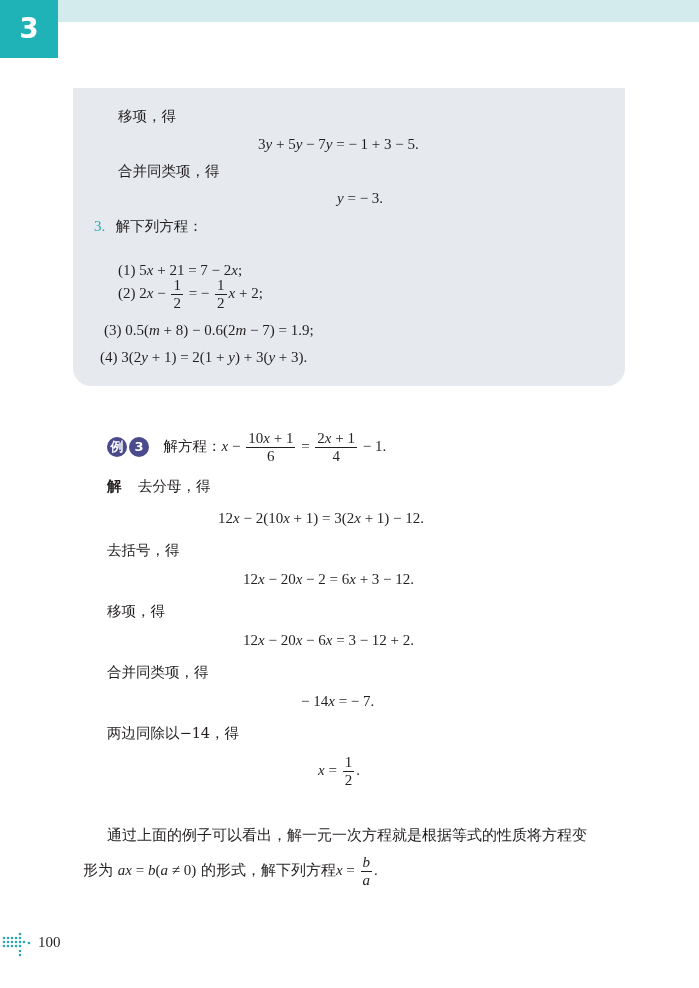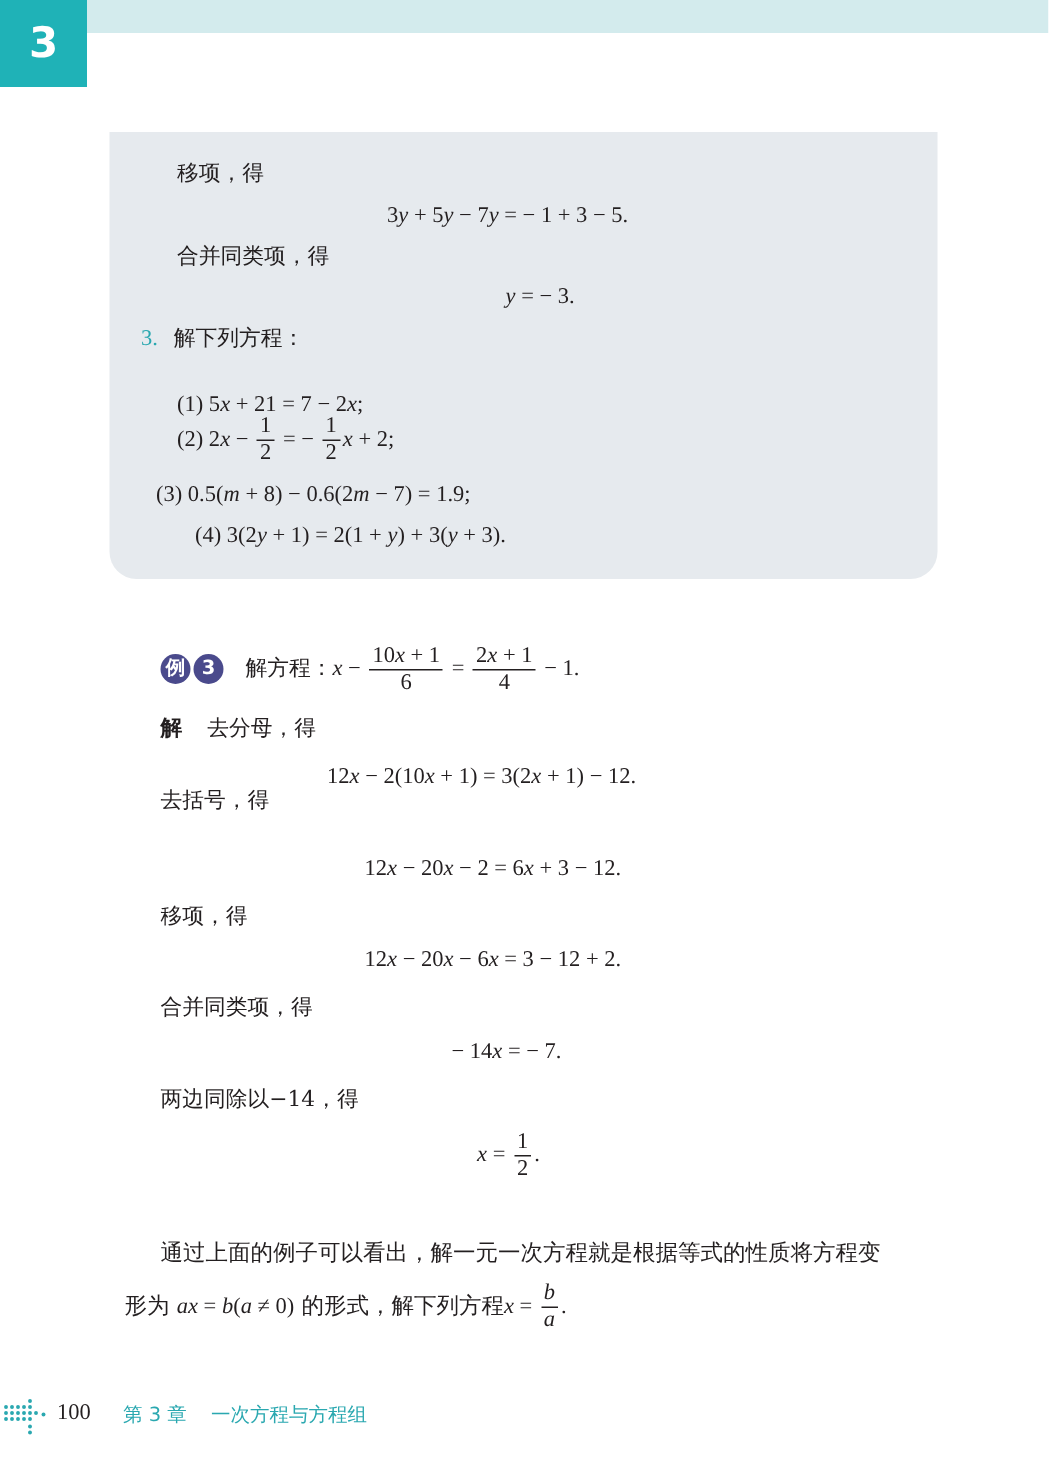--- a/index.html
+++ b/index.html
@@ -50,34 +50,34 @@
 <div class="ln" style="left:118px; top:161px;">合并同类项，得</div>
 <div class="ln m" style="left:337px; top:188px;"><i>y</i> = − 3.</div>
 
 <div class="ln" style="left:94px; top:216px;">
   <span class="teal m">3.</span>
   <span style="margin-left:6px;">解下列方程：</span>
 </div>
 <div class="ln m" style="left:118px; top:244px;margin-top:16px;">(1) 5<i>x</i> + 21 = 7 − 2<i>x</i>;</div>
 <div class="ln m" style="left:118px; top:276px; line-height:34px;">(2) 2<i>x</i> − <span class="frac"><span class="num">1</span><span>2</span></span> = − <span class="frac"><span class="num">1</span><span>2</span></span><i>x</i> + 2;</div>
 <div class="ln m" style="left:104px; top:320px;">(3) 0.5(<i>m</i> + 8) − 0.6(2<i>m</i> − 7) = 1.9;</div>
-<div class="ln m" style="left:130px; top:347px;">(4) 3(2<i>y</i> + 1) = 2(1 + <i>y</i>) + 3(<i>y</i> + 3).</div>
+<div class="ln m" style="left:100px; top:347px;">(4) 3(2<i>y</i> + 1) = 2(1 + <i>y</i>) + 3(<i>y</i> + 3).</div>
 
 <div class="ln" style="left:107px; top:428px; line-height:36px;">
   <span class="badge">例</span><span class="badge" style="margin-left:2px;">3</span>
   <span style="margin-left:10px;">解方程：</span><span class="m"><i>x</i> − <span class="frac"><span class="num">10<i>x</i> + 1</span><span>6</span></span> = <span class="frac"><span class="num">2<i>x</i> + 1</span><span>4</span></span> − 1.</span>
 </div>
 
 <div class="ln" style="left:107px; top:476px;">
   <span class="bold">解</span>
   <span style="margin-left:12px;">去分母，得</span>
 </div>
 <div class="ln m" style="left:218px; top:508px;">12<i>x</i> − 2(10<i>x</i> + 1) = 3(2<i>x</i> + 1) − 12.</div>
 
-<div class="ln" style="left:107px; top:524px;">去括号，得</div>
+<div class="ln" style="left:107px; top:540px;">去括号，得</div>
 <div class="ln m" style="left:243px; top:569px;">12<i>x</i> − 20<i>x</i> − 2 = 6<i>x</i> + 3 − 12.</div>
 
 <div class="ln" style="left:107px; top:601px;">移项，得</div>
 <div class="ln m" style="left:243px; top:630px;text-align:center;">12<i>x</i> − 20<i>x</i> − 6<i>x</i> = 3 − 12 + 2.</div>
 
 <div class="ln" style="left:107px; top:662px;">合并同类项，得</div>
 <div class="ln m" style="left:301px; top:691px;">− 14<i>x</i> = − 7.</div>
 
 <div class="ln" style="left:107px; top:723px;">两边同除以−14，得</div>
 <div class="ln m" style="left:318px; top:752px; line-height:36px;"><i>x</i> = <span class="frac"><span class="num">1</span><span>2</span></span>.</div>
@@ -108,17 +108,13 @@
         <circle cx="6" cy="16" r="1.3"></circle>
         <circle cx="10" cy="16" r="1.3"></circle>
         <circle cx="14" cy="16" r="1.3"></circle>
         <circle cx="18" cy="16" r="1.3"></circle>
       <circle cx="18" cy="4" r="1.3"></circle>
         <circle cx="18" cy="21" r="1.3"></circle>
         <circle cx="18" cy="25" r="1.3"></circle>
     </g>
   </svg>
   <span class="page-num">100</span>
-  <span class="chapter-label">
-    <span>第 3 章</span>
-    <span style="margin-left:12px;">一次方程与方程组</span>
-  </span>
 </div>
 
 </body></html>

